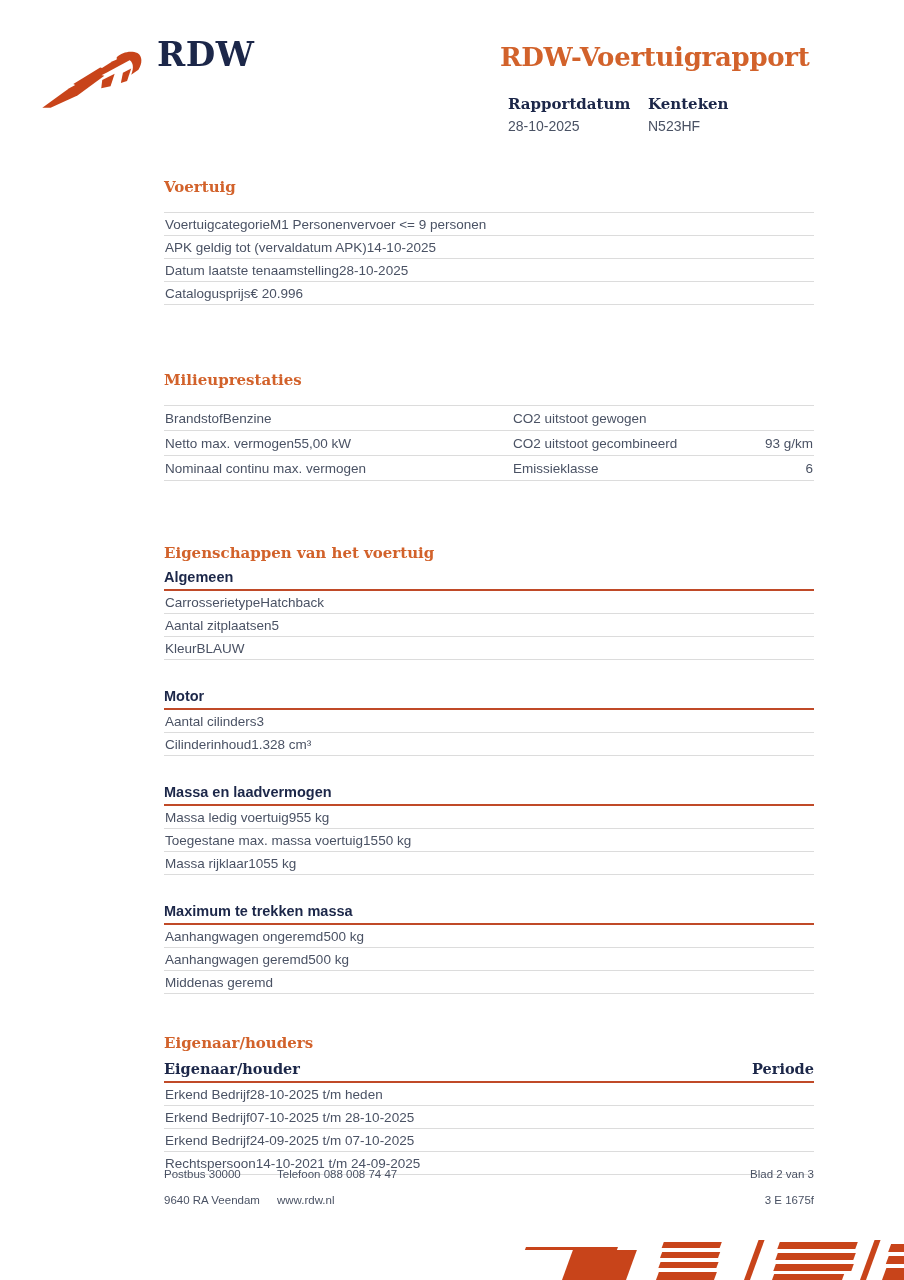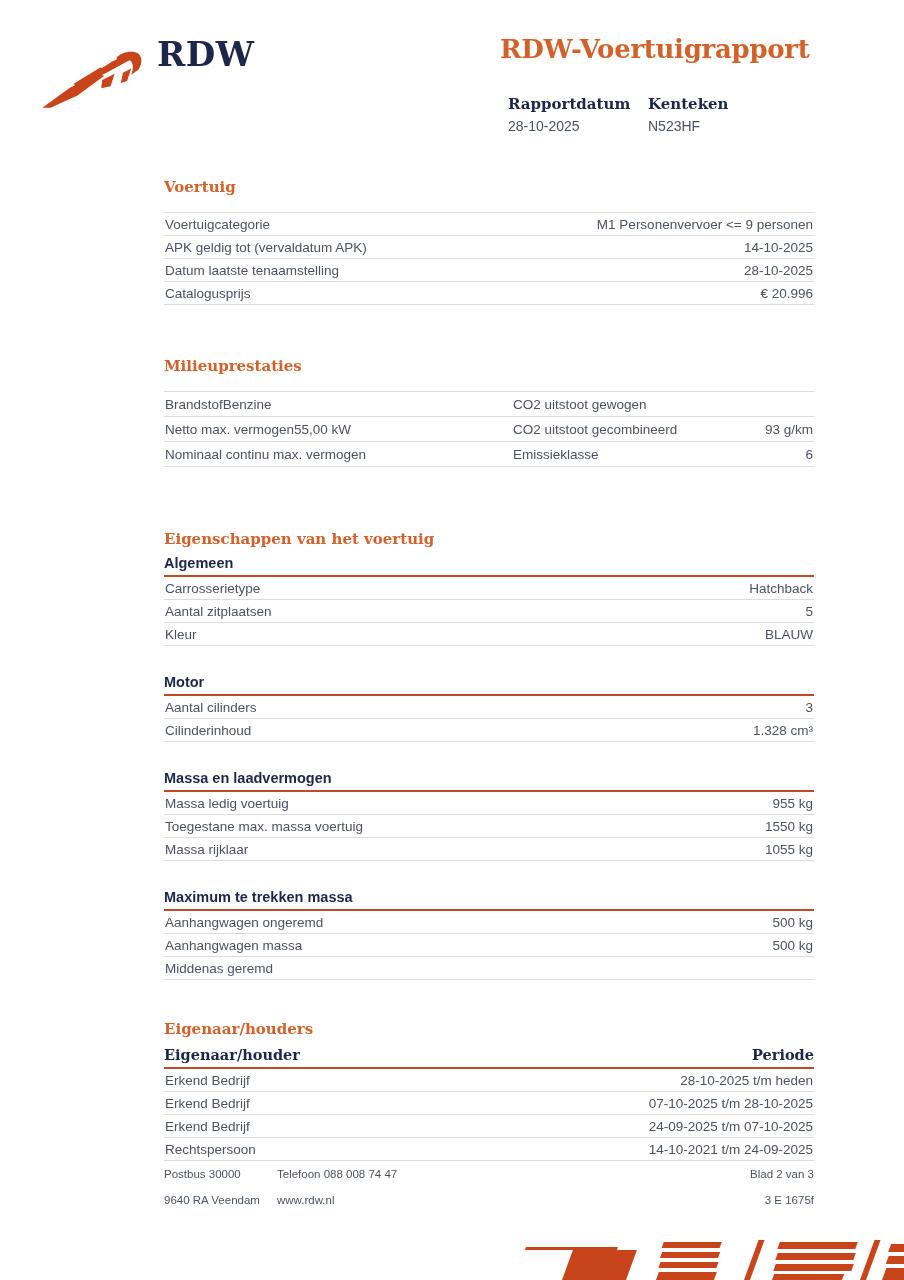--- a/index.html
+++ b/index.html
@@ -12,56 +12,56 @@
   }
   .slab { font-family:"DejaVu Serif", serif; font-weight:bold; }
 
   
   .logo-feather { position:absolute; left:40px; top:50px; width:108px; height:62px; }
   .logo-word {
     position:absolute; left:157px; top:34px;
     font-size:34px; color:#1c2749; letter-spacing:0.5px;
   }
   .doc-title {
-    position:absolute; left:500px; top:34px; width:320px;
+    position:absolute; left:500px; top:42px; width:320px;
     font-size:26px; letter-spacing:-0.3px; color:#d2622b; white-space:nowrap;
   }
   .meta { position:absolute; left:508px; top:95px; width:320px; display:flex; }
   .meta-col { width:140px; }
   .meta-label { font-size:15px; color:#1c2749; }
   .meta-value { font-size:14px; color:#4a5264; margin-top:5px; }
 
   
   .main { position:absolute; left:164px; top:178px; width:650px; }
 
   .sec-head {
     font-size:15px; color:#d2622b;
     padding-bottom:16px; border-bottom:1px solid #dcdcdc;
   }
   .sec-head.no-rule { border-bottom:none; padding-bottom:4px; }
 
   .row {
-    display:flex; justify-content:space-between; align-items:baseline;
+    display:flex; align-items:baseline;
     font-size:13.5px; color:#4a5264;
     padding:4px 1px 3px 1px; border-bottom:1px solid #dcdcdc;
     min-height:21px;
   }
   .row .val { text-align:right; }
 
   
   .mrow {
     display:flex; align-items:baseline;
     font-size:13.5px; padding:5px 1px 4px 1px;
     border-bottom:1px solid #dcdcdc; min-height:24px;
   }
   .mrow .half-l { width:303px; display:flex; justify-content:flex-start; }
   .mrow .mid-gap { width:45px; }
   .mrow .half-r { flex:1; display:flex; justify-content:space-between; }
 
-  .sec-milieu { margin-top:52px; }
+  .sec-milieu { margin-top:66px; }
   .sec-eigenschappen { margin-top:63px; }
 
   .subsec { margin-top:0; }
   .subsec + .subsec, .subsec-gap { margin-top:25px; }
   .sub-head {
     font-size:14.5px; font-weight:bold; color:#1c2749;
     padding:3px 0 4px 0; border-bottom:2px solid #c04a28;
   }
 
   .sec-eigenaren { margin-top:40px; }
@@ -214,21 +214,21 @@
       </div>
     </div>
 
     <div class="subsec">
       <div class="sub-head">Maximum te trekken massa</div>
       <div class="row">
         <span>Aanhangwagen ongeremd</span>
         <span class="val">500 kg</span>
       </div>
       <div class="row">
-        <span>Aanhangwagen massa</span>
+        <span>Aanhangwagen geremd</span>
         <span class="val">500 kg</span>
       </div>
       <div class="row">
         <span>Middenas geremd</span>
         <span class="val"></span>
       </div>
     </div>
   </section>
 
   <section class="sec-eigenaren">

